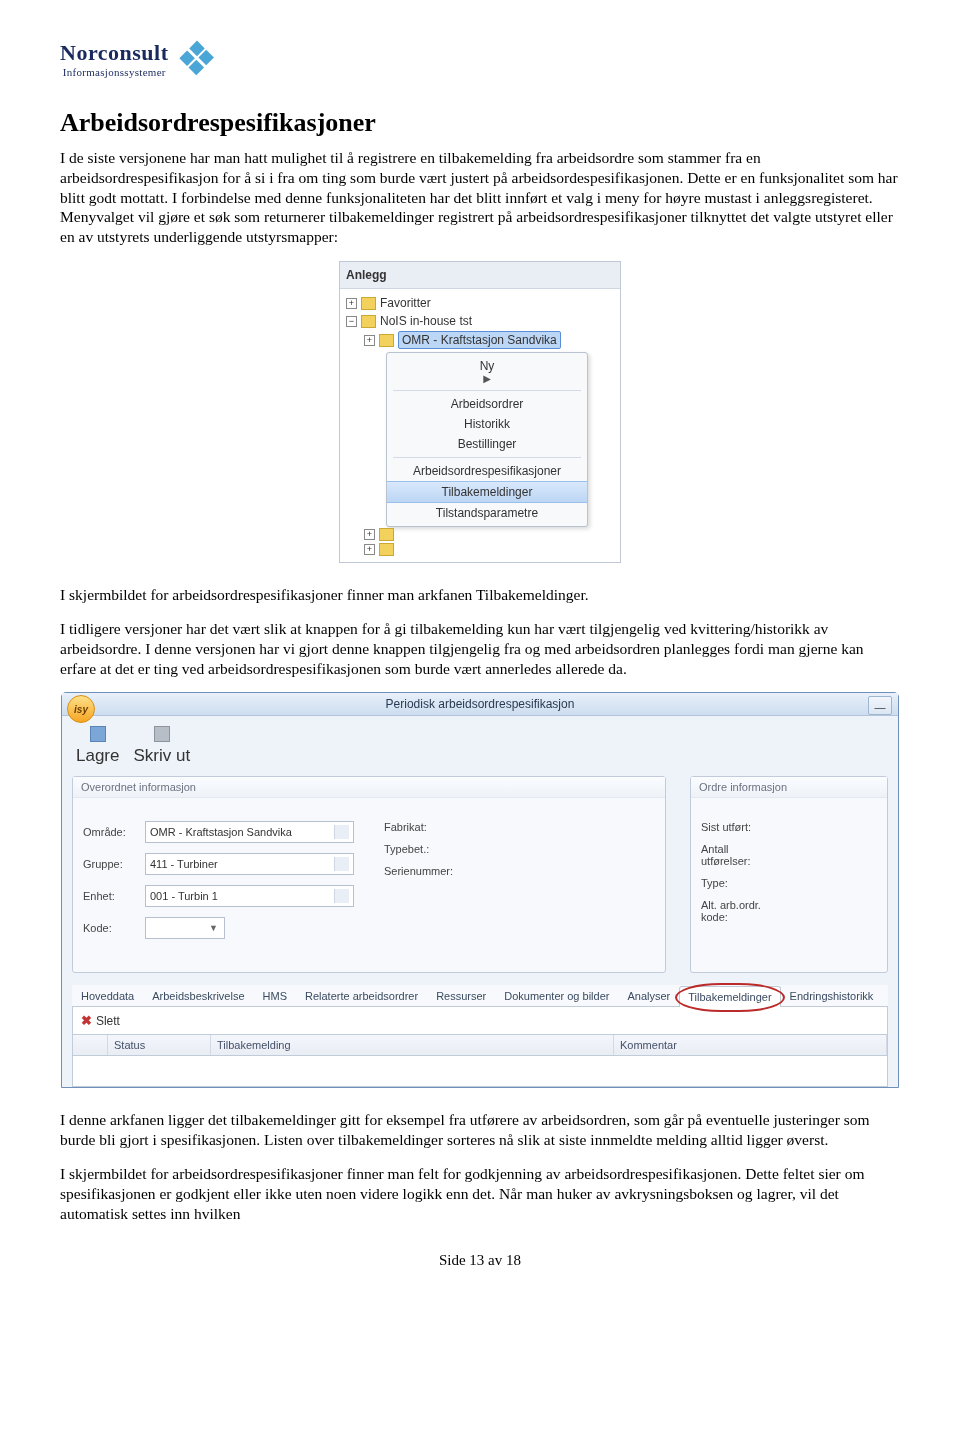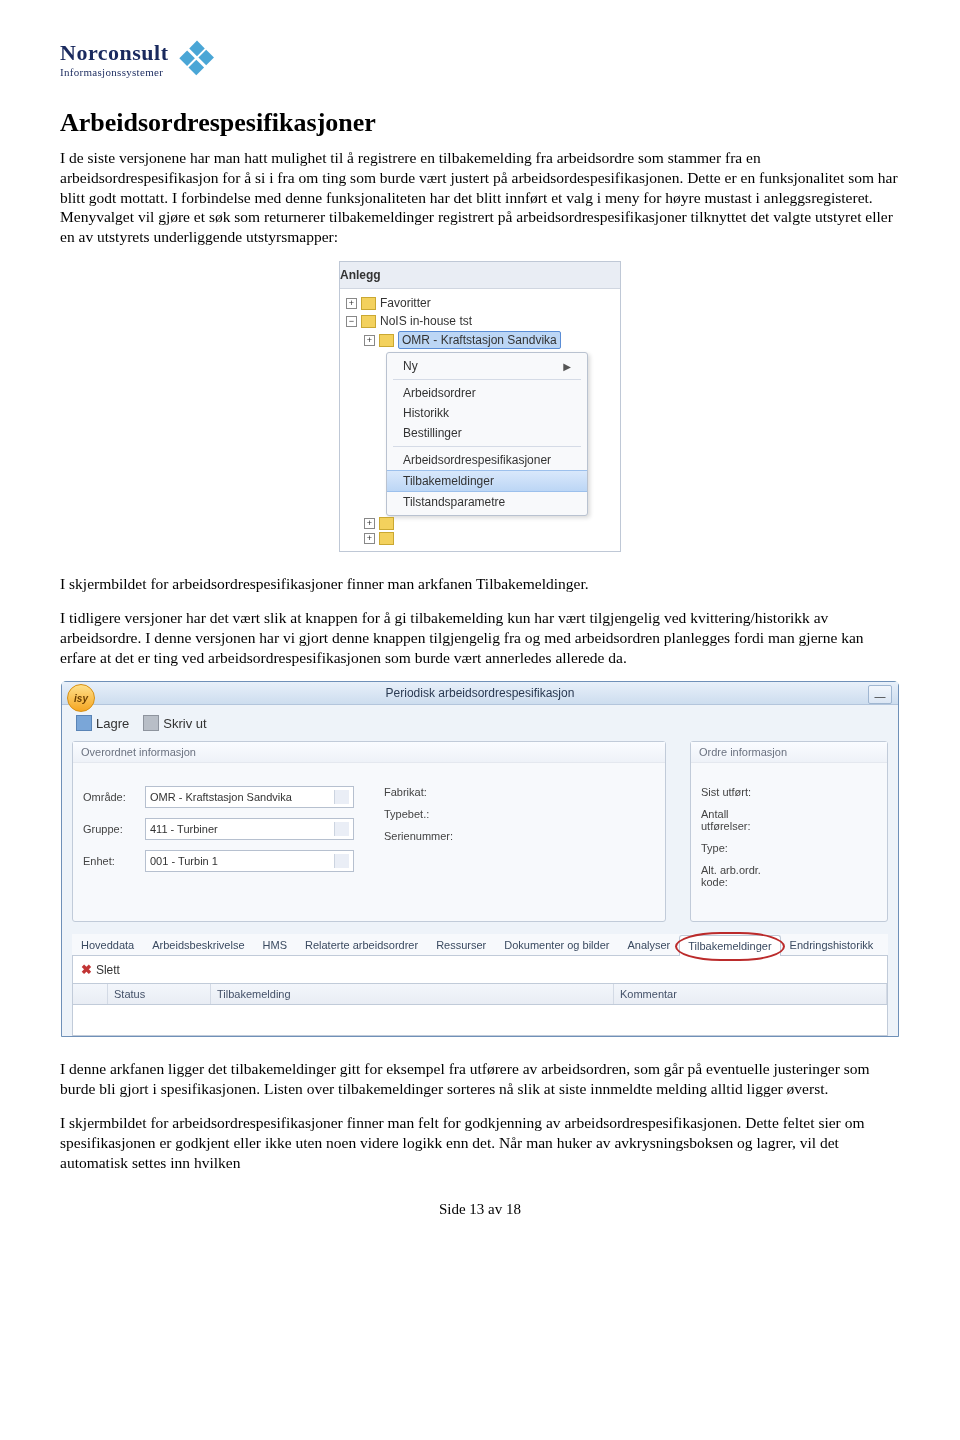--- a/index.html
+++ b/index.html
@@ -11,20 +11,21 @@
     width: 960px;
   }
   .page {
     padding: 40px 60px 20px 60px;
   }
   .logo-area {
     display: flex;
     align-items: center;
     gap: 14px;
     margin-bottom: 24px;
+    text-align: center;
   }
   .logo-text {
     font-family: "Times New Roman", serif;
     color: #1a2a5e;
   }
   .logo-text .line1 {
     font-size: 22px;
     font-weight: bold;
     letter-spacing: 0.5px;
   }
@@ -69,21 +70,21 @@
   .ss1 {
     width: 280px;
     border: 1px solid #bfc8d6;
     background: #f4f6fa;
     font-family: "Segoe UI", Tahoma, sans-serif;
     font-size: 12px;
     color: #333;
   }
   .ss1-header {
     background: #e9edf4;
-    padding: 6px 0;
+    padding: 6px 6px;
     font-weight: bold;
     border-bottom: 1px solid #d0d6e0;
   }
   .ss1-tree {
     padding: 5px 6px;
     background: #fff;
   }
   .tree-row {
     display: flex;
     align-items: center;
@@ -120,20 +121,21 @@
     border: 1px solid #b9c2d0;
     box-shadow: 2px 2px 4px rgba(0,0,0,0.15);
     border-radius: 3px;
     padding: 3px 0;
   }
   .ctx-item {
     padding: 3px 16px;
     display: flex;
     align-items: center;
     justify-content: space-between;
+    flex-direction: column;
   }
   .ctx-item.hl {
     background: #bcd6f5;
     background: linear-gradient(#d9e8fb,#bcd6f5);
     border-top: 1px solid #9cc0ec;
     border-bottom: 1px solid #9cc0ec;
   }
   .ctx-sep {
     height: 1px;
     background: #d5dbe6;
@@ -184,21 +186,22 @@
     display:flex;align-items:flex-end;justify-content:center;
     padding-bottom:1px;
   }
   .ss2-toolbar {
     display:flex; gap:14px;
     padding: 10px 10px 4px 14px;
     background: #eef3f9;
   }
   .tb-btn {
     display:flex; align-items:center; gap:4px;
-    font-size:13px;
+    font-size:17px;
+    flex-direction:column;
   }
   .tb-ico { width:14px;height:14px;background:#7aa6d8;border:1px solid #5a84b6;display:inline-block;}
   .tb-ico.gray{ background:#b8bec7; border-color:#8e949e;}
   .ss2-body {
     background:#eef3f9;
     padding: 6px 10px 0 10px;
   }
   .panel {
     border:1px solid #c1cbd9;
     border-radius:3px;
@@ -427,20 +430,27 @@
                       <div class="finput">
                         <span>411 - Turbiner</span>
                         <span class="dd-cal"></span>
                       </div>
                     </div>
                     <div class="frow">
                       <div class="flabel">Enhet:</div>
                       <div class="finput">
                         <span>001 - Turbin 1</span>
                         <span class="dd-cal"></span>
+                      </div>
+                    </div>
+                    <div class="frow">
+                      <div class="flabel">Kode:</div>
+                      <div class="finput short">
+                        <span></span>
+                        <span class="dd-arrow">▼</span>
                       </div>
                     </div>
                   </div>
                   <div class="col">
                     <div class="frow">
                         <div class="plabel">Fabrikat:</div>
                       </div>
                     <div class="frow">
                         <div class="plabel">Typebet.:</div>
                       </div>

